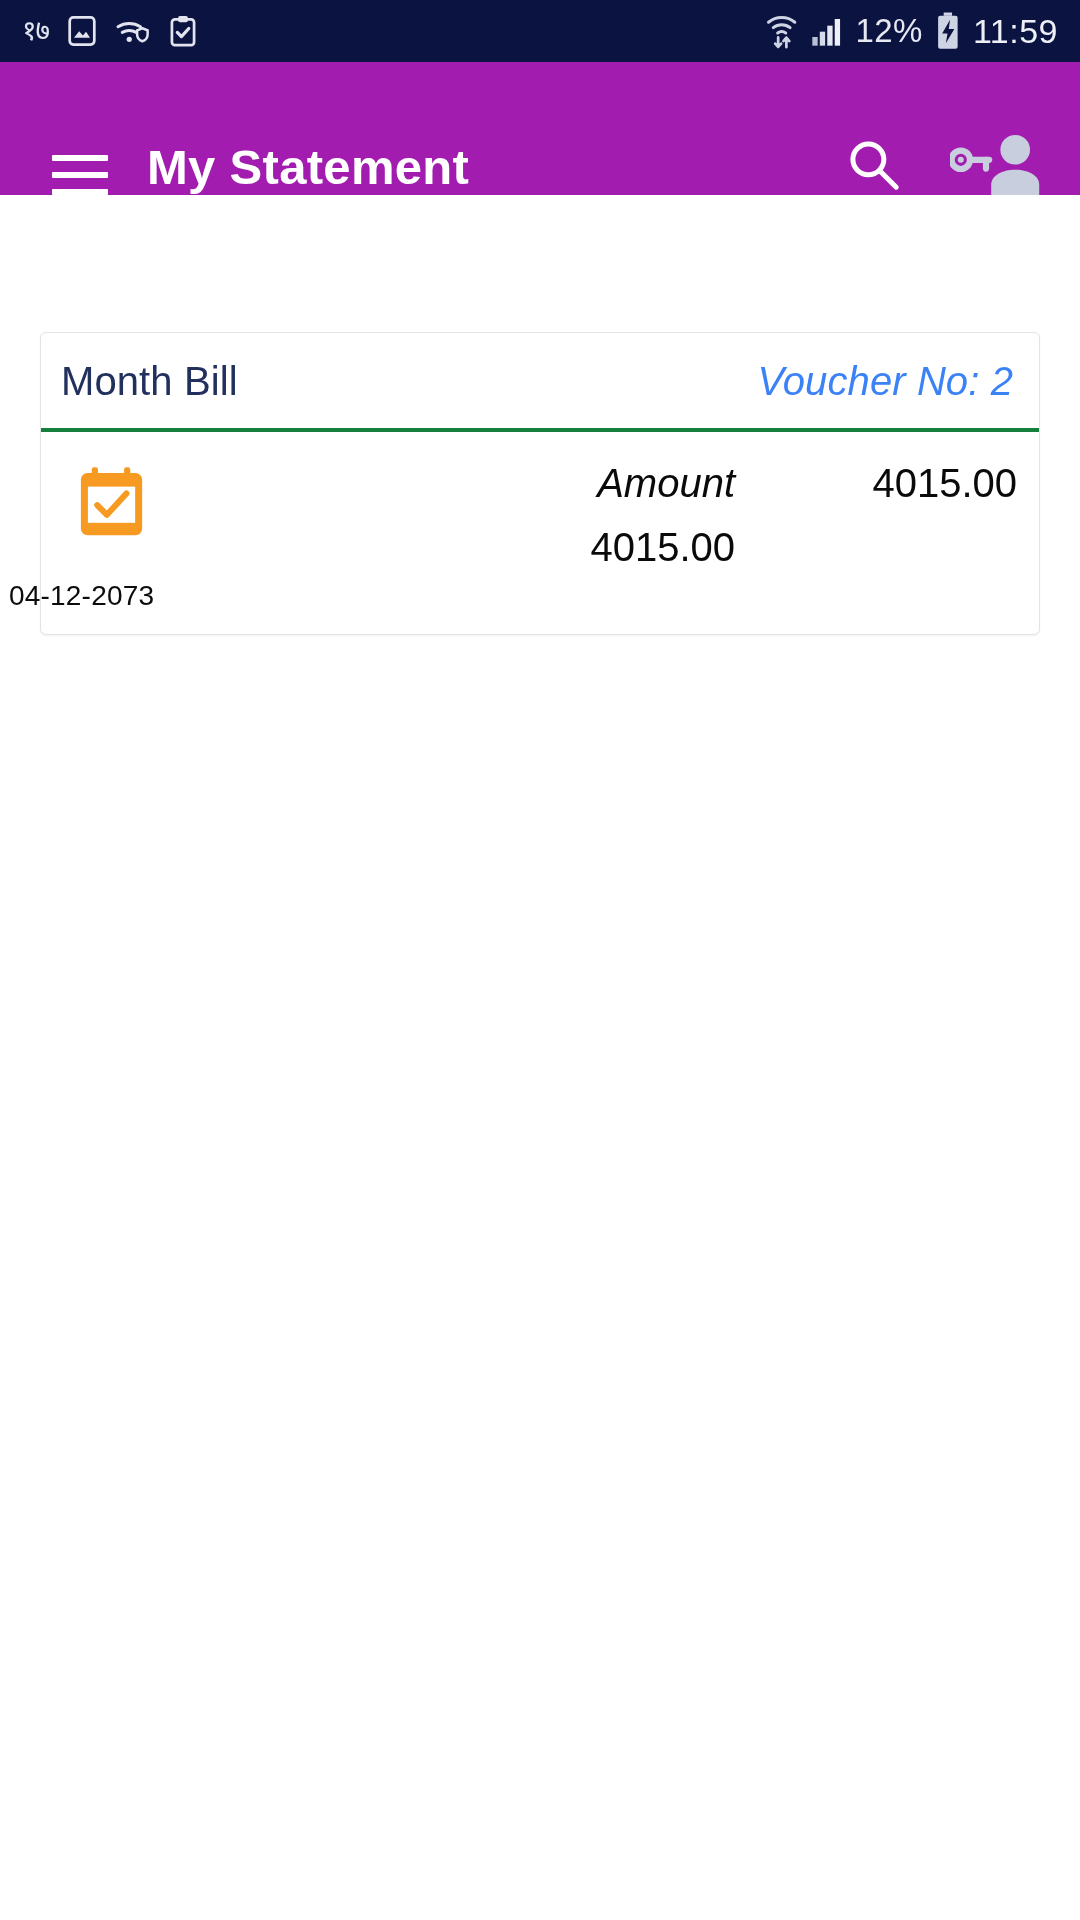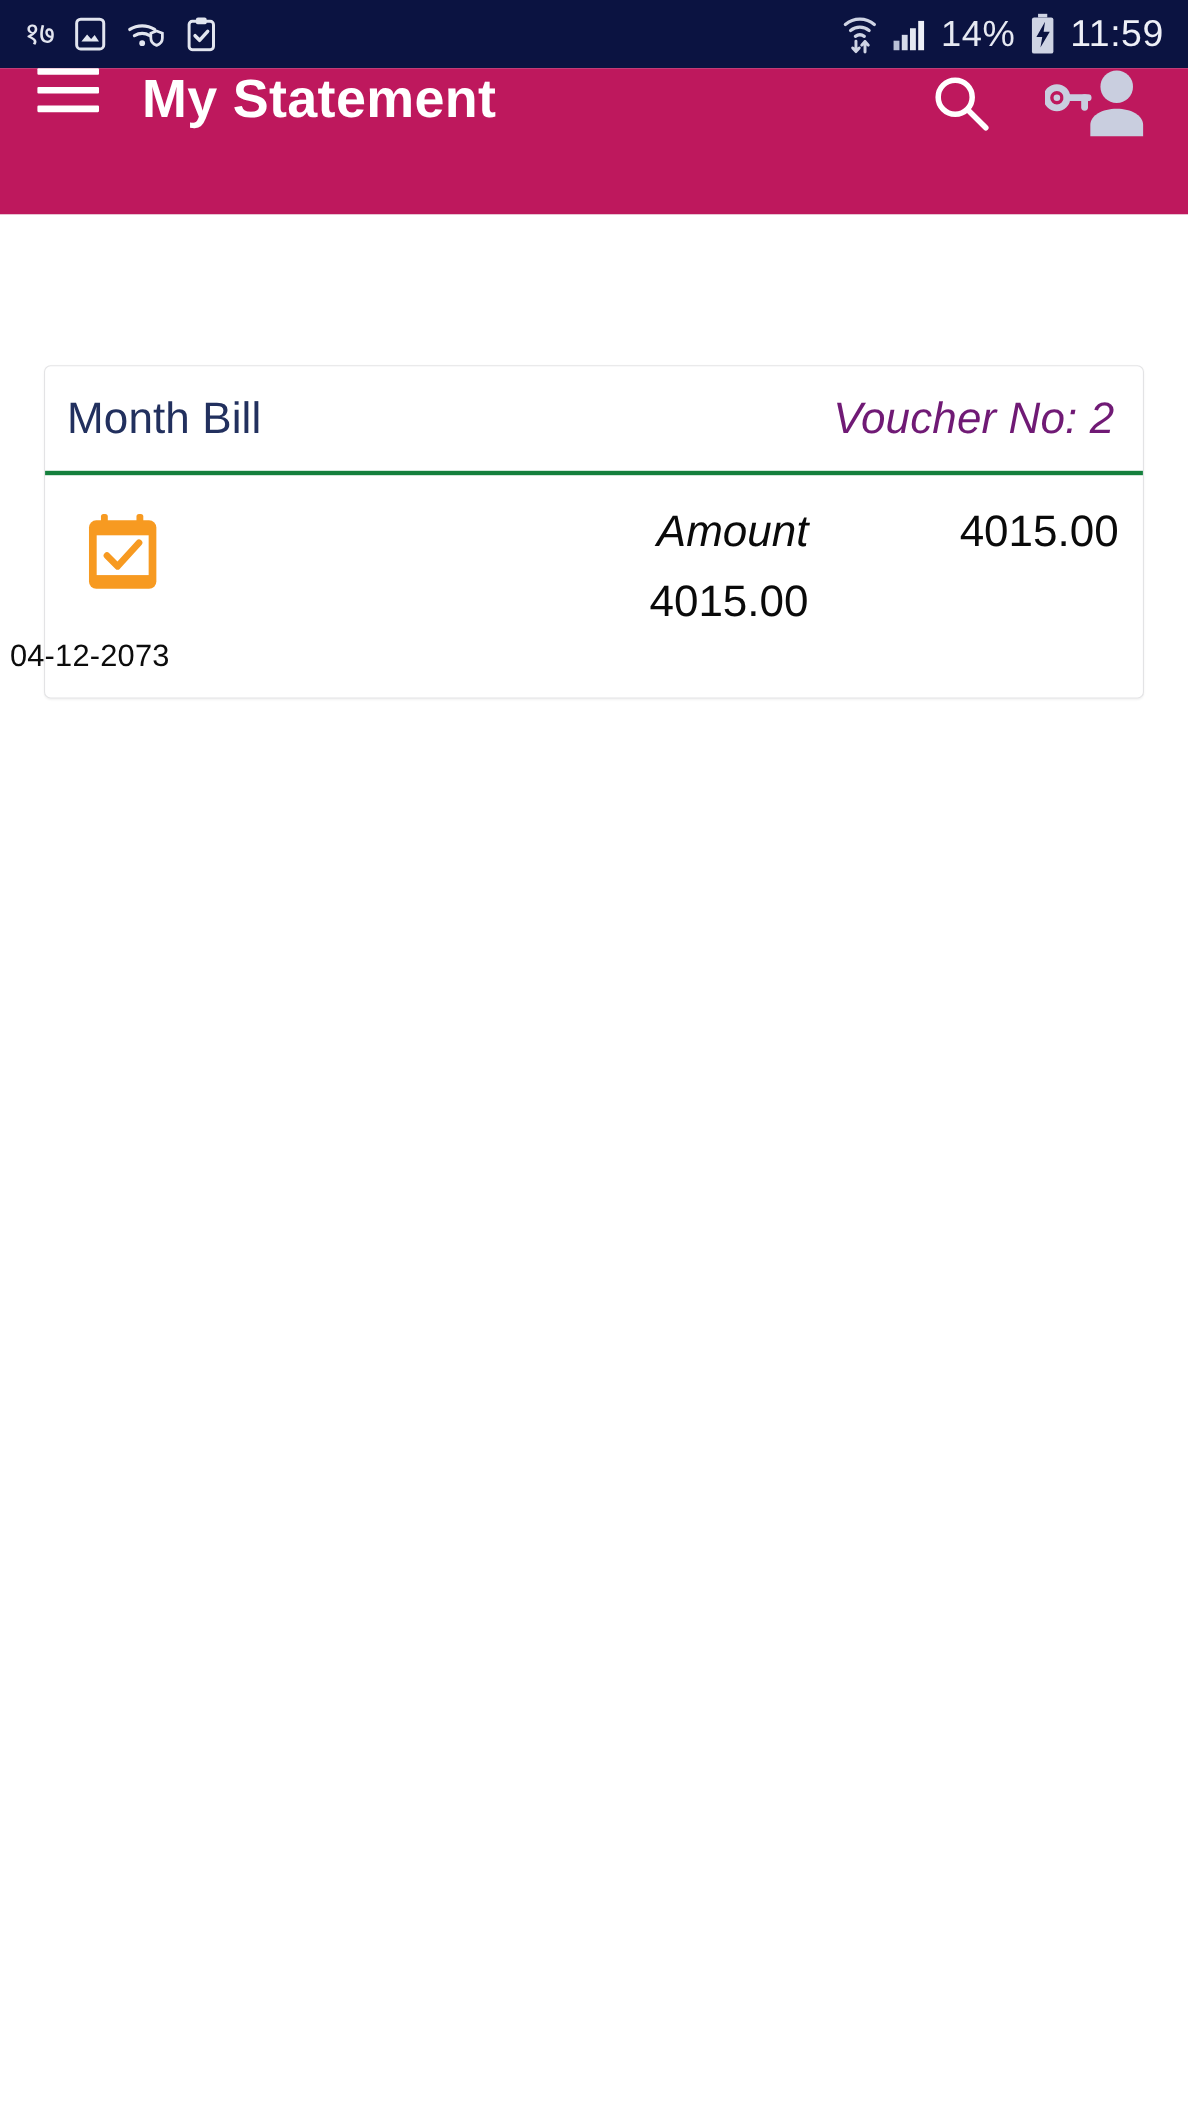--- a/index.html
+++ b/index.html
@@ -20,23 +20,23 @@
   }
   .status-left{ display:flex; align-items:center; gap:18px; }
   .status-right{ margin-left:auto; display:flex; align-items:center; gap:12px; }
   .sb-glyph{ font-size:30px; line-height:1; color:#e2e5ef; letter-spacing:-1px;}
   .sb-text{ font-size:33px; color:#e6e9f2; letter-spacing:0.5px; }
   .sb-time{ font-size:34px; color:#eef0f7; letter-spacing:0.5px; }
 
   
   .app-bar{
     height:133px; width:100%;
-    background:#be185d;
-    display:flex; align-items:flex-start;
-    padding:0 38px 0 34px;
+    background:#a21caf;
+    display:flex; align-items:flex-end;
+    padding:0 38px 0 52px;
     position:relative;
   }
   .app-bar::after{
     content:""; position:absolute; left:0; right:0; bottom:-3px;
     height:3px; background:rgba(0,0,0,0.12);
   }
   .hamburger{
     width:56px; height:40px;
     display:flex; flex-direction:column; justify-content:space-between;
     cursor:pointer;
@@ -65,21 +65,21 @@
   }
   .card-header{
     display:flex; align-items:center; justify-content:space-between;
     padding:26px 26px 24px 20px;
     border-bottom:4px solid #15803d;
   }
   .card-header .title{
     color:#22305e; font-size:40px; letter-spacing:0.1px;
   }
   .card-header .voucher{
-    color:#701a75; font-size:40px; font-style:italic; letter-spacing:0.1px;
+    color:#3b82f6; font-size:40px; font-style:italic; letter-spacing:0.1px;
   }
   .card-body{
     display:flex; align-items:flex-start;
     padding:22px 22px 0 36px;
     min-height:140px;
   }
   .cal-wrap{ width:120px; flex:0 0 120px; padding-top:12px; }
   .amount-table{
     margin-left:auto;
     display:grid;
@@ -149,21 +149,21 @@
 
     <span style="display:inline-flex;">
       <svg width="32" height="32" viewBox="0 0 24 24" fill="none">
         <rect x="1" y="16.5" width="4" height="6.5" fill="#b9c0d6"></rect>
         <rect x="6.6" y="12.5" width="4" height="10.5" fill="#d6dbe9"></rect>
         <rect x="12.2" y="8" width="4" height="15" fill="#e3e7f1"></rect>
         <rect x="17.8" y="3" width="4" height="20" fill="#eef0f7"></rect>
       </svg>
     </span>
 
-    <span class="sb-text">14%</span>
+    <span class="sb-text">12%</span>
 
     <span style="display:inline-flex;">
       <svg width="26" height="38" viewBox="0 0 20 30" fill="none">
         <rect x="6.6" y="0.4" width="6.6" height="2.6" fill="#cfd4e4"></rect>
         <rect x="2.2" y="3" width="15.4" height="26" rx="1.6" fill="#cfd4e4"></rect>
         <path d="M11.6 6.2L5.4 17h4.2l-1.3 7.6L15 13.4h-4.4z" fill="#0b1341"></path>
       </svg>
     </span>
 
     <span class="sb-time">11:59</span>

